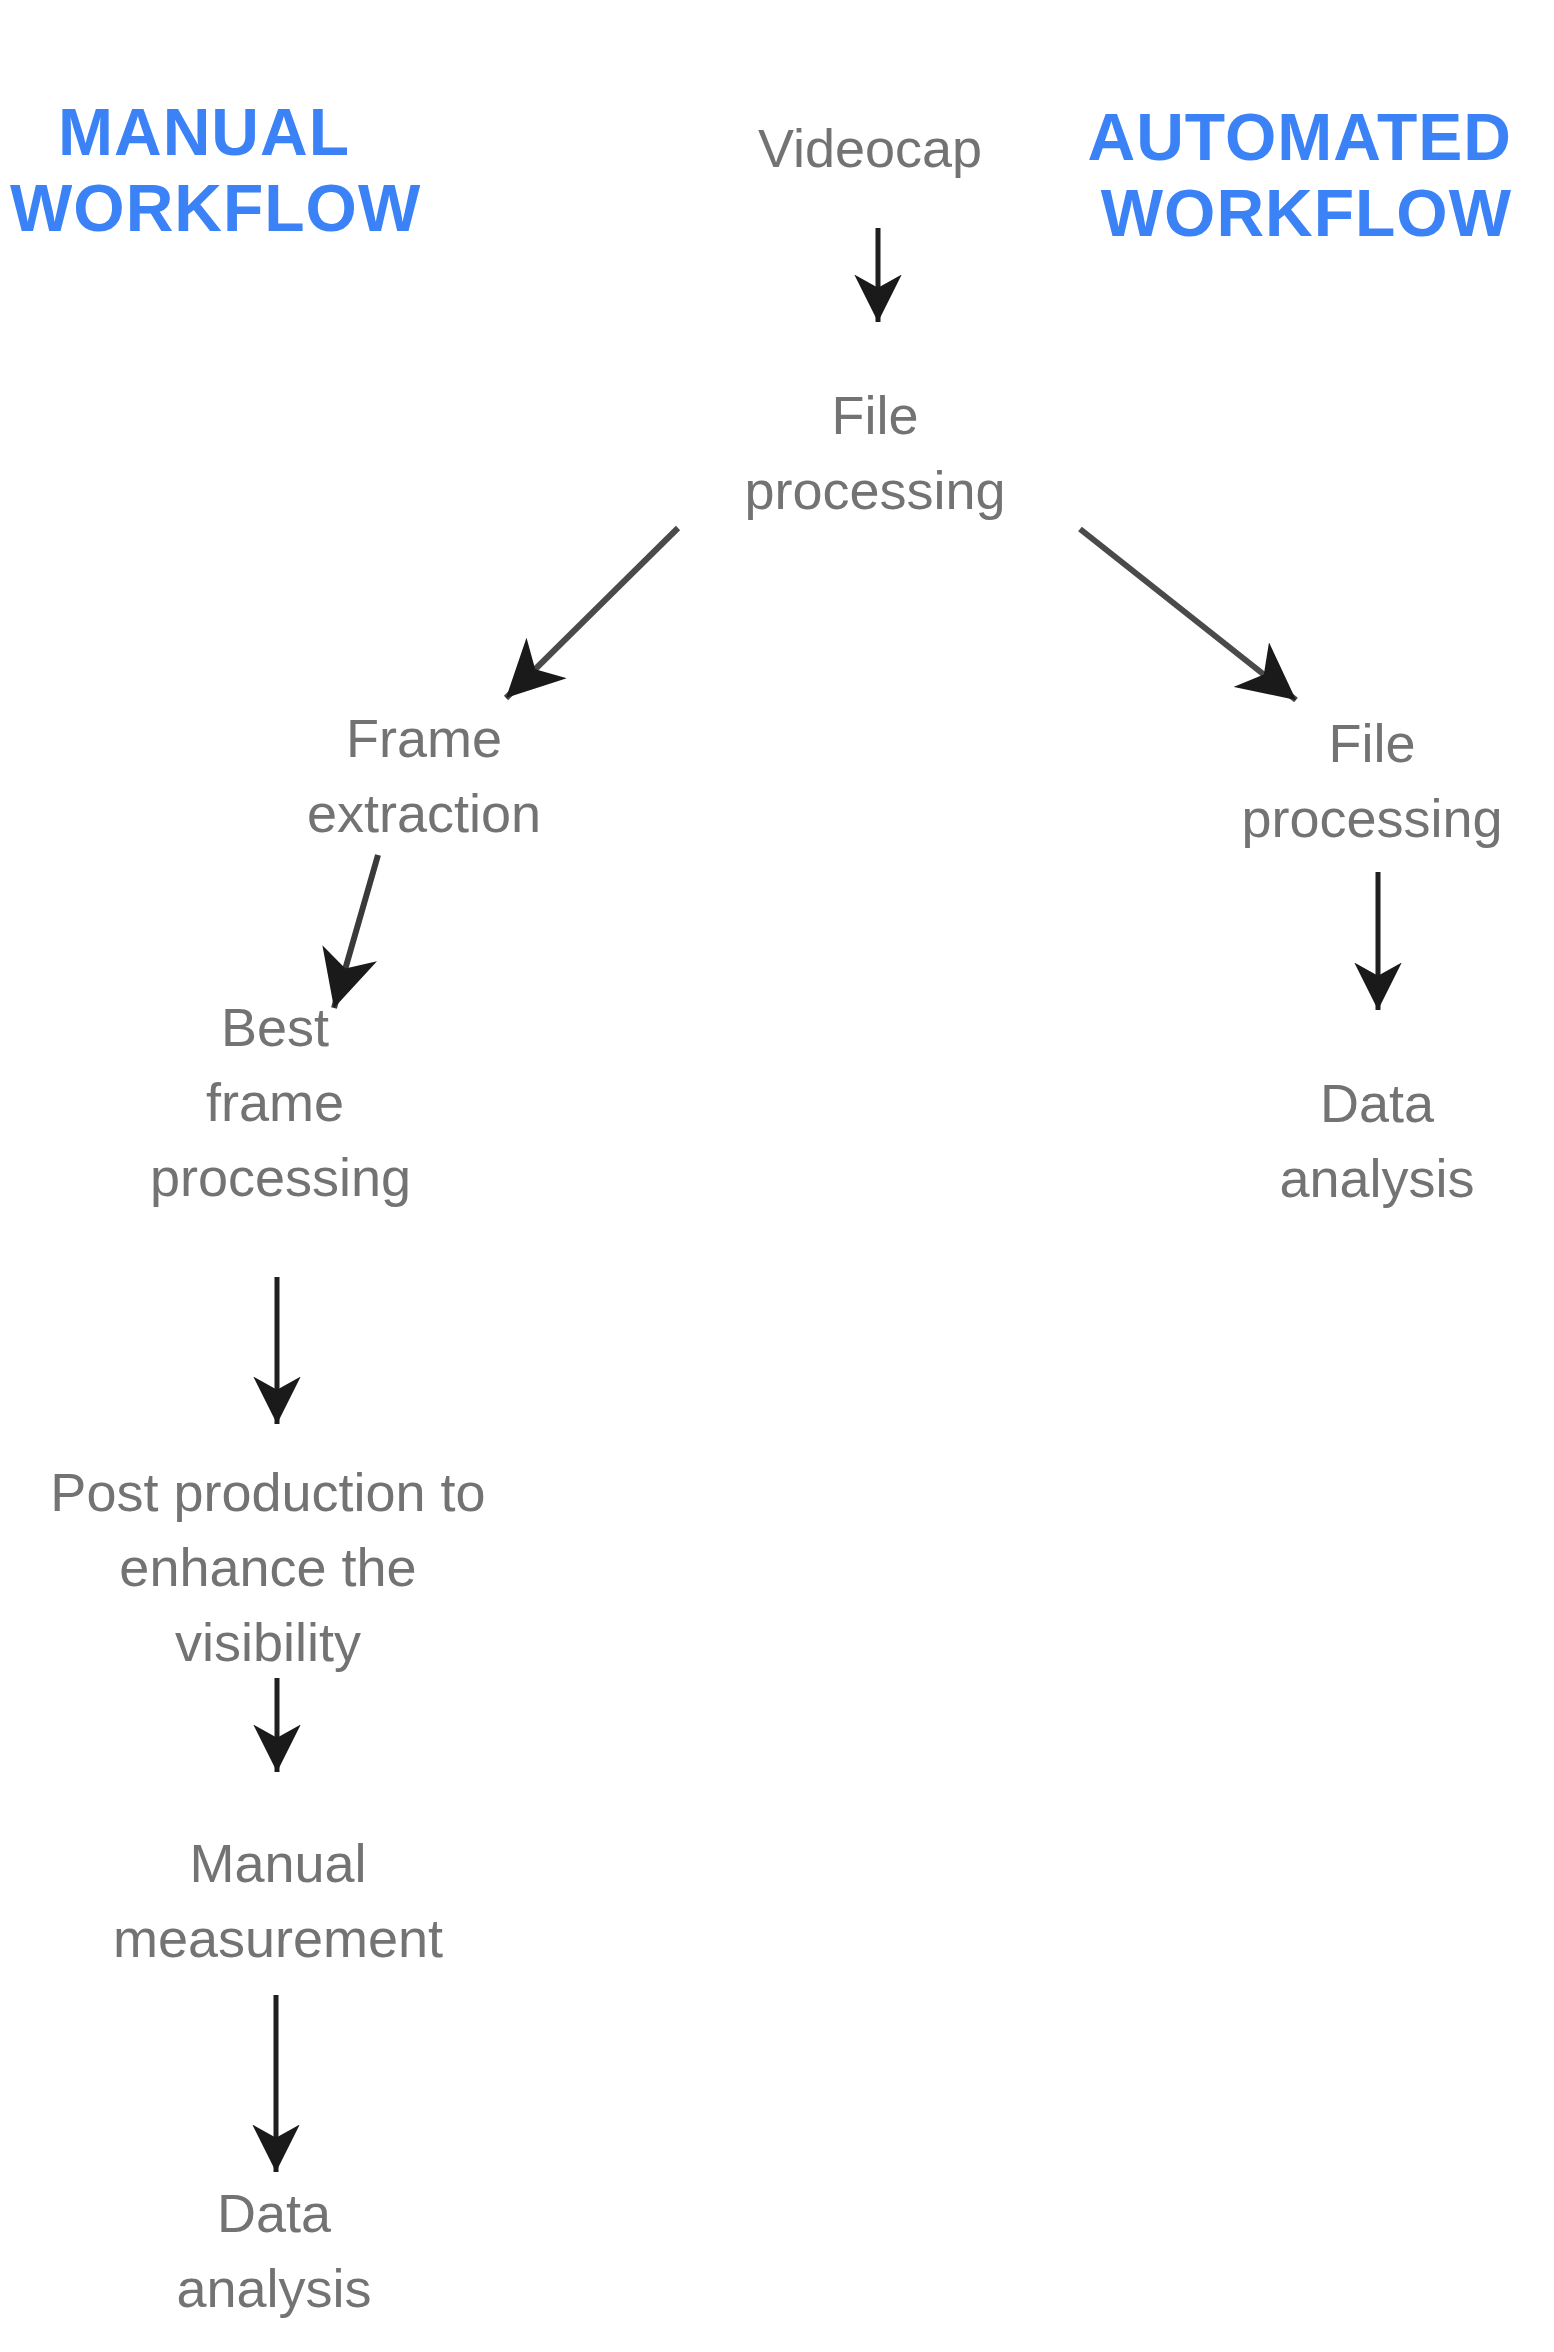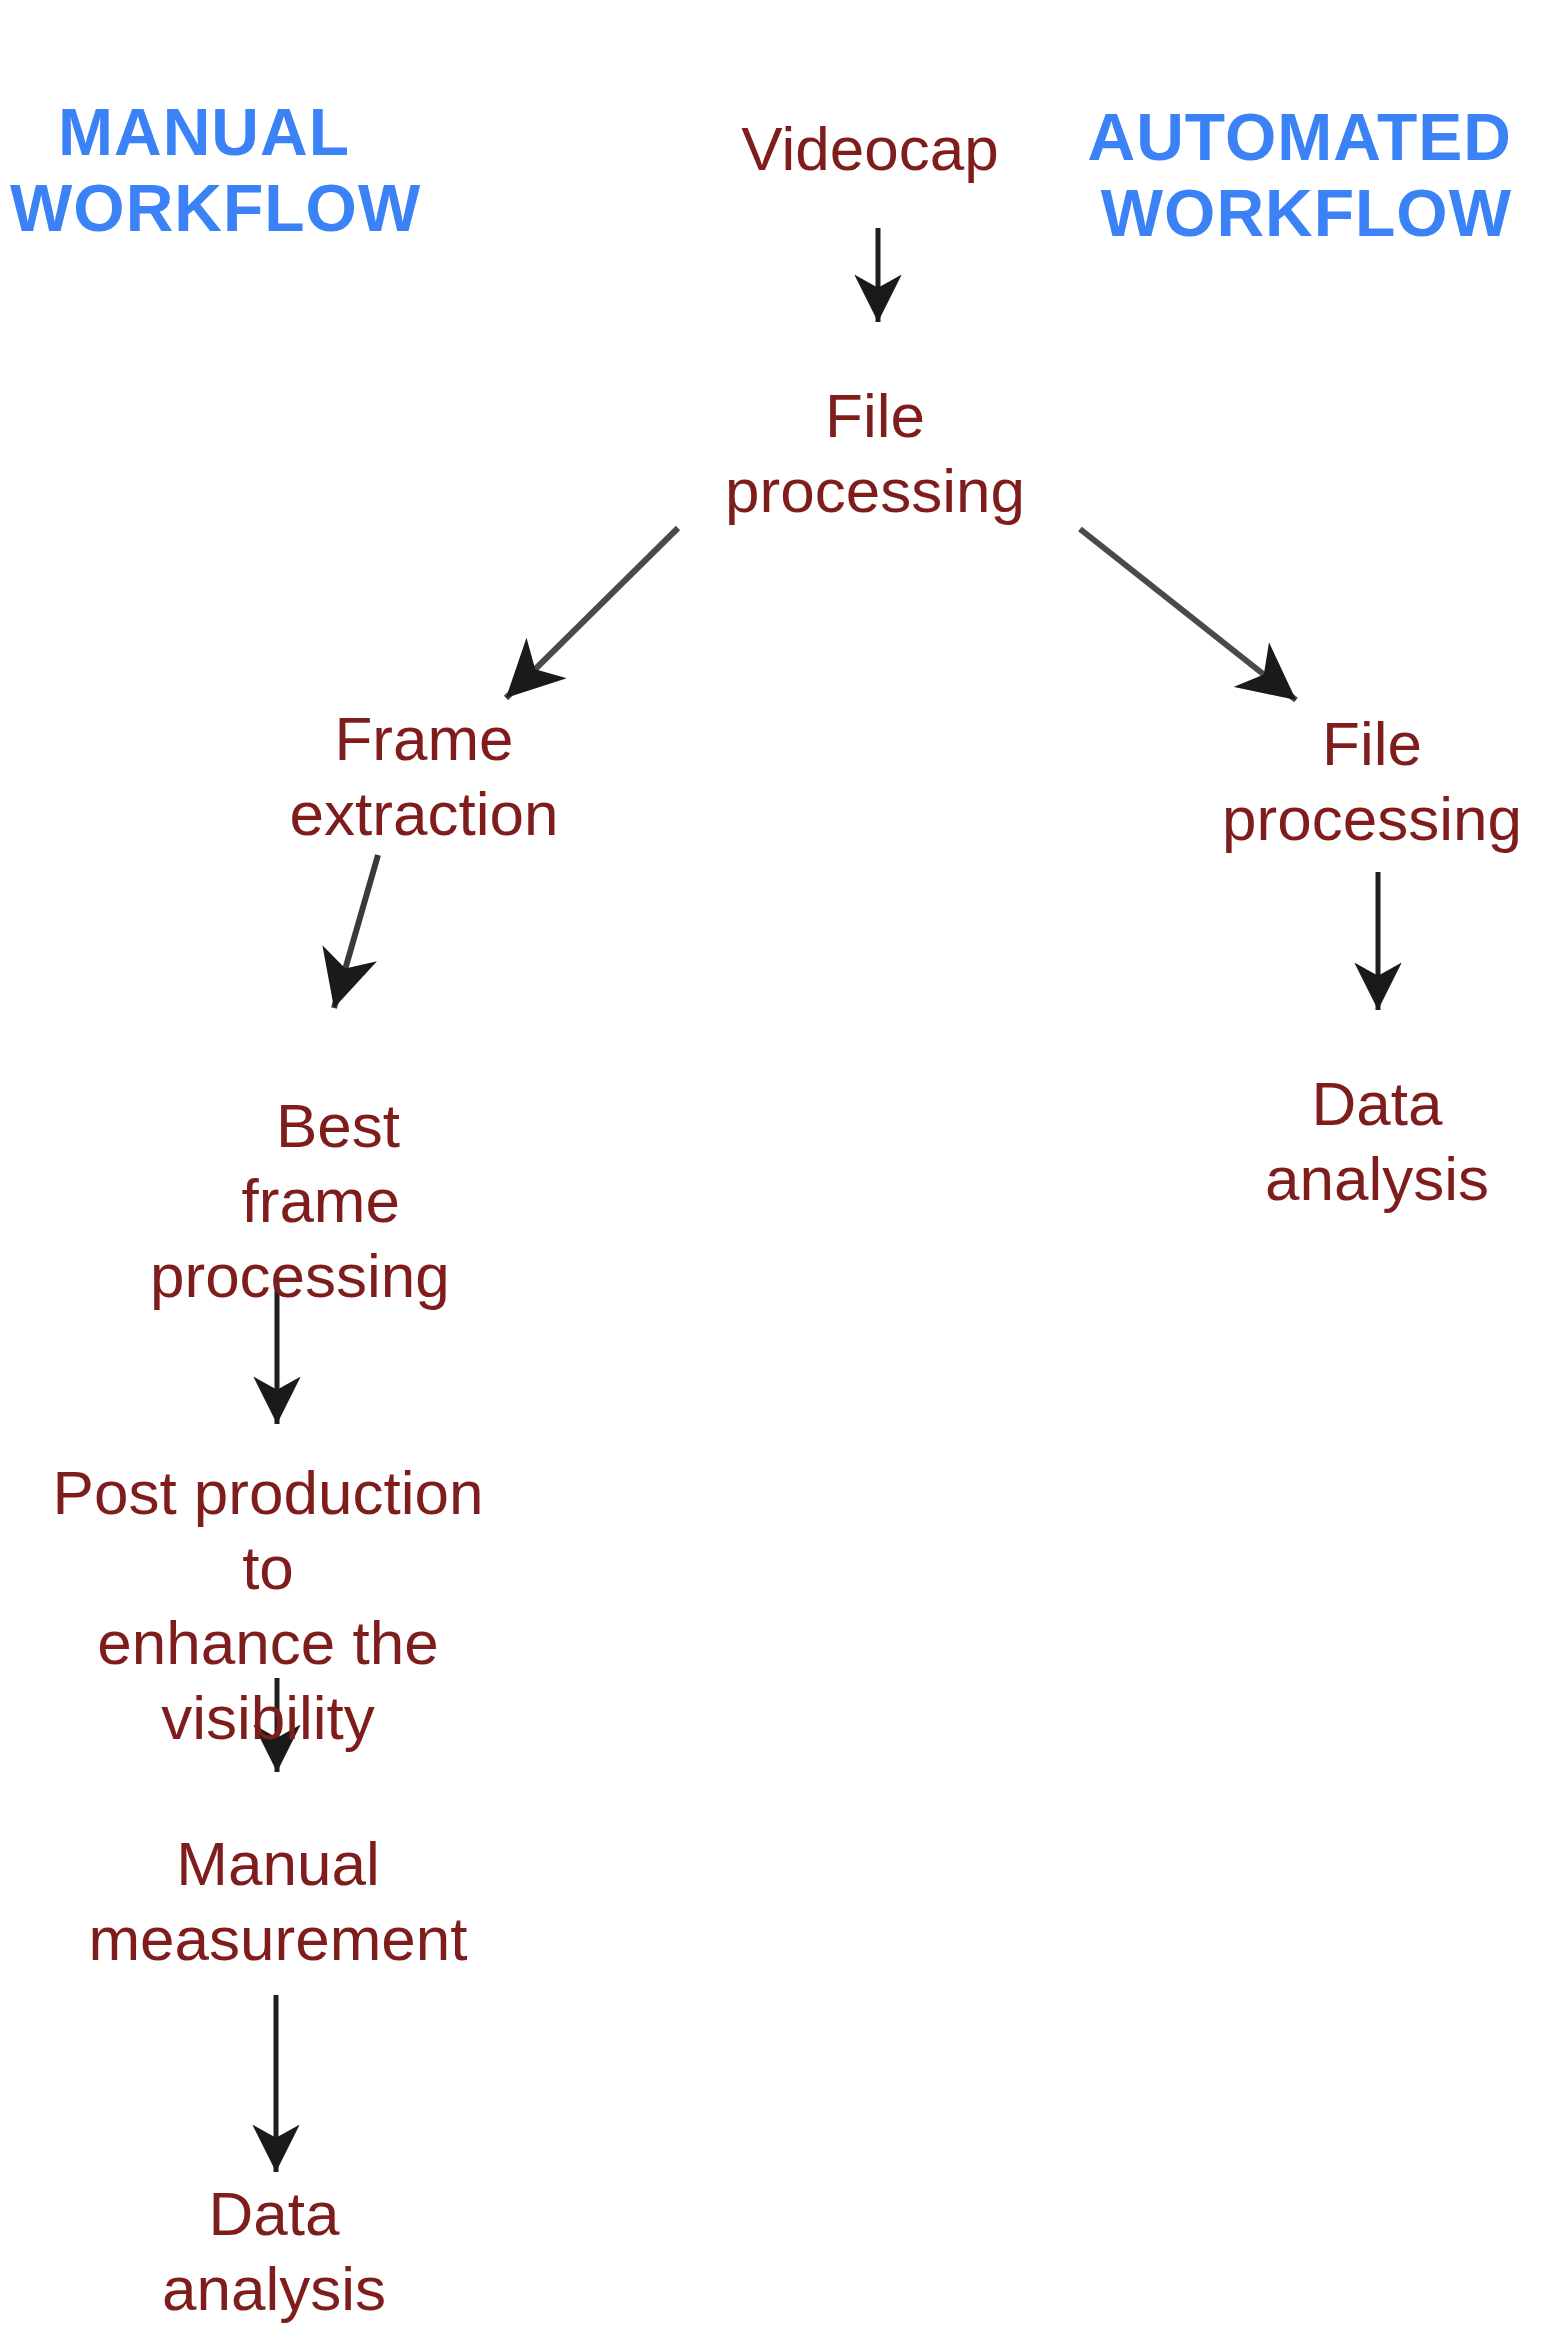--- a/index.html
+++ b/index.html
@@ -15,25 +15,25 @@
     font-size:66px;
     font-weight:bold;
     line-height:76px;
     text-align:right;
     color:#3b82f6;
     letter-spacing:1px;
     white-space:pre-line;
   }
   .node{
     position:absolute;
-    font-size:62px;
+    font-size:54px;
     font-weight:400;
     line-height:75px;
     text-align:center;
-    color:#7f1d1d;
+    color:#737373;
   }
   .node .ln{display:block;}
   #arrows{position:absolute;left:0;top:0;width:1554px;height:2352px;}
 </style>
 </head>
 <body>
 
 <div id="canvas">
 
   <svg id="arrows" viewBox="0 0 1554 2352" xmlns="http://www.w3.org/2000/svg" aria-hidden="true">
@@ -85,21 +85,21 @@
   <div class="node" style="left:715px; top:378px; width:320px;">
     <span class="ln">File</span>
     <span class="ln">processing</span>
   </div>
 
   <div class="node" style="left:284px; top:701px; width:280px;">
     <span class="ln">Frame</span>
     <span class="ln">extraction</span>
   </div>
 
-  <div class="node" style="left:150px; top:1088px; width:250px;text-align:right;">
+  <div class="node" style="left:150px; top:990px; width:250px;">
     <span class="ln">Best</span>
     <span class="ln">frame</span>
     <span class="ln">processing</span>
   </div>
 
   <div class="node" style="left:23px; top:1455px; width:490px;">
     <span class="ln">Post production to</span>
     <span class="ln">enhance the</span>
     <span class="ln">visibility</span>
   </div>

